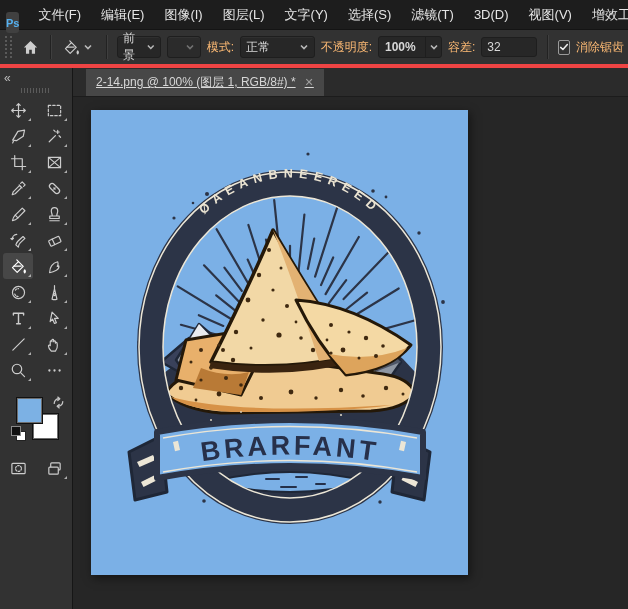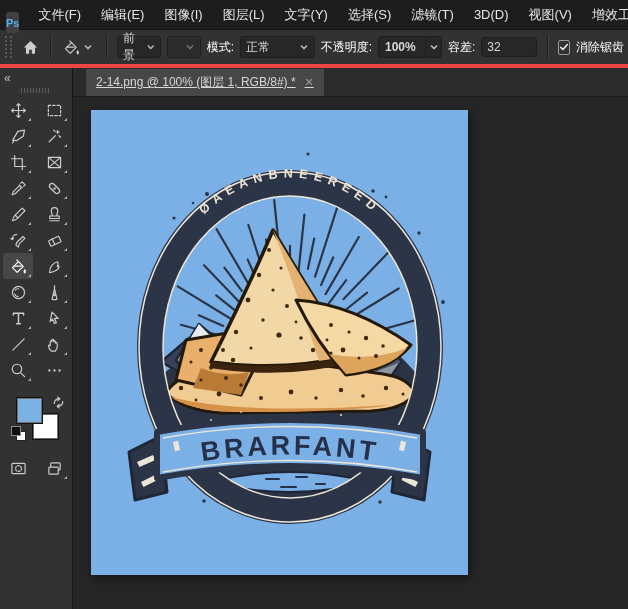--- a/index.html
+++ b/index.html
@@ -17,21 +17,21 @@
   .ob-sep{width:1px;height:24px;background:#222;margin:0 4px;box-shadow:1px 0 0 #3f3f3f;}
   .icon-btn{width:28px;height:26px;display:flex;align-items:center;justify-content:center;border-radius:3px;}
   .tool-preview{display:flex;align-items:center;gap:3px;padding:2px 3px;border-radius:3px;}
   .chev{width:10px;height:10px;stroke:#b9b9b9;fill:none;stroke-width:1.6;}
   .select{display:flex;align-items:center;justify-content:space-between;background:#272727;border:1px solid #1e1e1e;
           box-shadow:0 1px 0 rgba(255,255,255,.04) inset;border-radius:3px;height:20px;padding:0 5px;color:#d8d8d8;}
   .sel-fg{width:52px;} .sel-swatch{width:34px;background:#2b2b2b;} .sel-mode{width:100px;}
   .combo{display:flex;align-items:stretch;background:#272727;border:1px solid #1e1e1e;border-radius:3px;height:20px;font-weight:bold;}
   .combo .val{padding:0 6px;display:flex;align-items:center;min-width:34px;}
   .combo .drop{width:15px;display:flex;align-items:center;justify-content:center;border-left:1px solid #1e1e1e;}
-  .lbl{color:#ffffff;white-space:nowrap;}
+  .lbl{color:#fdba74;white-space:nowrap;}
   input.num{width:44px;height:18px;background:#272727;border:1px solid #1e1e1e;border-radius:3px;color:#d8d8d8;
             font-size:12px;padding:0 5px;font-family:inherit;}
   .checkbox{width:13px;height:13px;border:1px solid #9a9a9a;border-radius:2px;background:#323232;
             display:flex;align-items:center;justify-content:center;}
   
   .main{display:flex;height:545px;}
   .toolbar{width:72px;background:#323232;border-right:1px solid #161616;flex:none;display:flex;flex-direction:column;}
   .tb-head{height:16px;display:flex;align-items:center;padding:2px 4px 0;color:#bdbdbd;font-size:12px;}
   .tb-grip{height:5px;width:30px;margin:2px auto 4px;
            background:repeating-linear-gradient(90deg,#5b5b5b 0 1px,transparent 1px 3px);}

